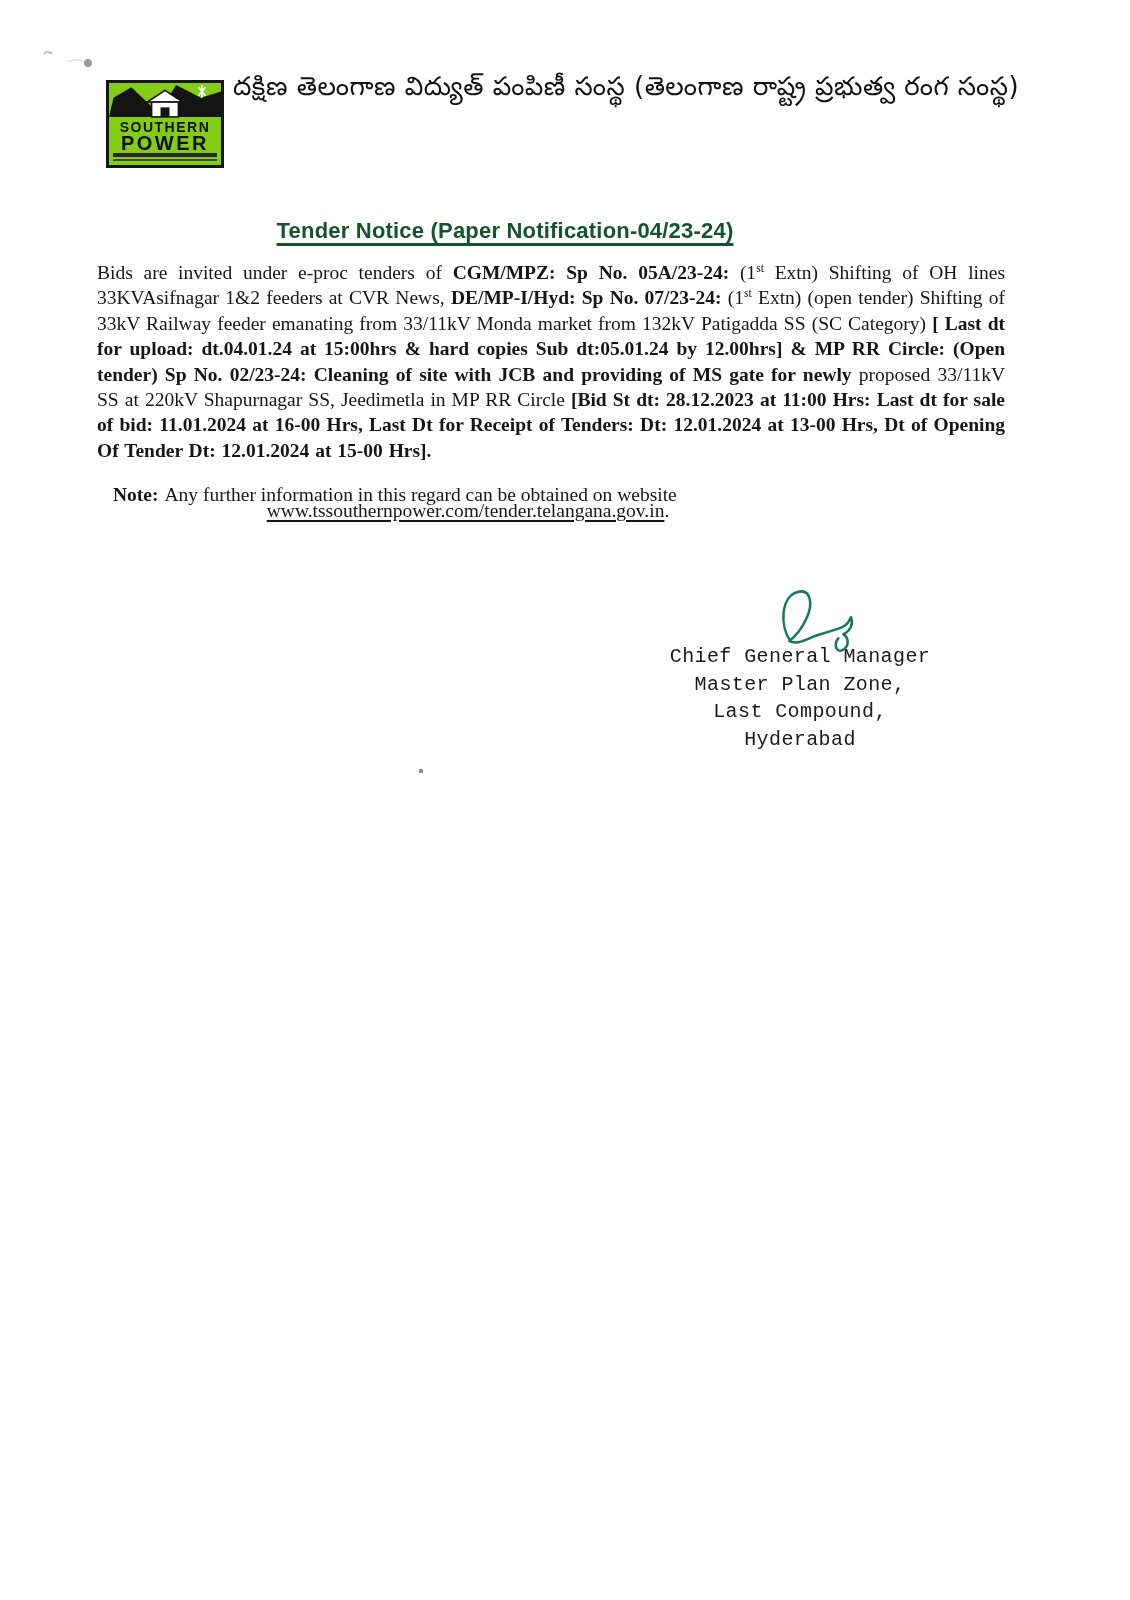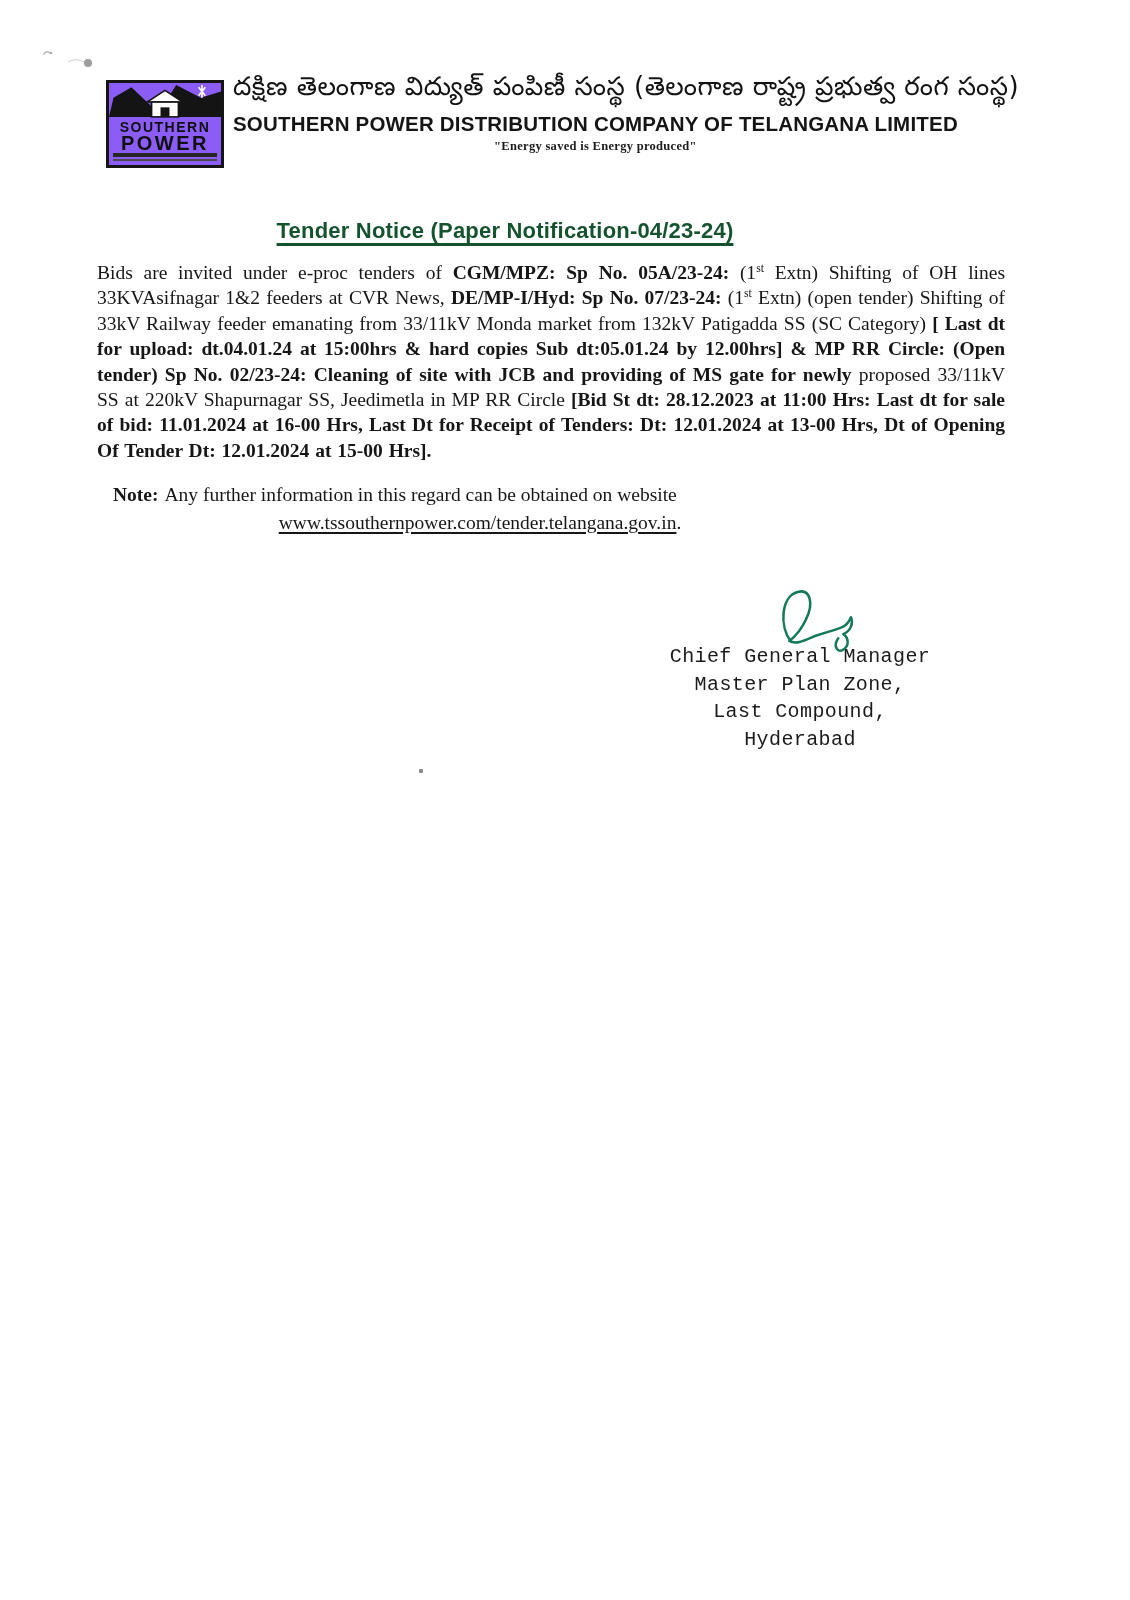--- a/index.html
+++ b/index.html
@@ -9,21 +9,21 @@
     position:relative;overflow:hidden;
   }
   .page{position:absolute;inset:0;}
 
   
   .smudge{position:absolute;left:38px;top:46px;width:70px;height:26px;opacity:.55;}
 
   
   .logo{
     position:absolute;left:106px;top:80px;width:118px;height:88px;
-    border:3px solid #151515;background:#8b5cf6;box-sizing:border-box;
+    border:3px solid #151515;background:#84cc16;box-sizing:border-box;
     display:flex;flex-direction:column;align-items:center;overflow:hidden;
   }
   .logo-art{width:100%;height:36px;display:block;}
   .logo-w1{
     font-family:"Liberation Sans",sans-serif;font-weight:700;font-size:14px;
     letter-spacing:1.5px;color:#101010;line-height:15px;margin-top:1px;
   }
   .logo-w2{
     font-family:"Liberation Sans",sans-serif;font-weight:800;font-size:20px;
     letter-spacing:2.5px;color:#101010;line-height:16px;
@@ -64,21 +64,21 @@
   .body-par .b{font-weight:700;}
   .body-par sup{font-size:.6em;line-height:0;}
 
   .note{
     position:absolute;left:97px;top:468px;width:908px;margin:16px;
     font-size:19.5px;color:#161616;
   }
   .note-label{font-weight:600;margin-right:6px;}
 
   .website{
-    position:absolute;left:97px;top:500px;width:742px;margin:12px;
+    position:absolute;left:97px;top:500px;width:742px;margin:0;
     text-align:center;font-size:19.5px;color:#161616;
   }
   .website .url{
     text-decoration:underline;text-underline-offset:3px;text-decoration-thickness:1.5px;
     cursor:pointer;
   }
 
   
   .sig-block{position:absolute;left:640px;top:586px;width:320px;text-align:center;}
   .sig-ink{
@@ -127,24 +127,20 @@
       <path d="M80 4 l6 8 M86 4 l-6 8 M83 2 v12" stroke="#fff" stroke-width="1.4"></path>
     </svg>
     <div class="logo-w1">SOUTHERN</div>
     <div class="logo-w2">POWER</div>
     <div class="logo-bar"></div>
     <div class="logo-bar thin"></div>
   </div>
 
   <div class="header-text">
     <div class="telugu">దక్షిణ తెలంగాణ విద్యుత్ పంపిణీ సంస్థ (తెలంగాణ రాష్ట్ర ప్రభుత్వ రంగ సంస్థ)</div>
-    <span class="eng-block">
-      <div class="company">SOUTHERN POWER DISTRIBUTION COMPANY OF TELANGANA LIMITED</div>
-      <div class="tagline">"Energy saved is Energy produced"</div>
-    </span>
   </div>
 
   <h1 class="title">Tender Notice (Paper Notification-04/23-24)</h1>
 
   <p class="body-par"><span>Bids are invited under e-proc tenders of </span><span class="b">CGM/MPZ: Sp No. 05A/23-24: </span><span>(1</span><sup>st</sup><span> Extn) Shifting of OH lines 33KVAsifnagar 1&amp;2 feeders at CVR News,  </span><span class="b">DE/MP-I/Hyd: Sp No. 07/23-24: </span><span>(1</span><sup>st</sup><span> Extn) (open tender) Shifting of 33kV Railway feeder emanating from 33/11kV Monda market from 132kV Patigadda SS (SC Category)  </span><span class="b">[ Last dt for upload: dt.04.01.24 at 15:00hrs &amp; hard copies Sub dt:05.01.24 by 12.00hrs]  &amp; MP RR Circle: (Open tender) Sp No. 02/23-24: Cleaning of site with JCB and providing of MS gate for newly </span><span>proposed 33/11kV SS at 220kV Shapurnagar  SS, Jeedimetla in MP RR Circle  </span><span class="b">[Bid St dt: 28.12.2023 at 11:00 Hrs: Last dt for sale of bid:  11.01.2024 at 16-00 Hrs, Last Dt for Receipt of Tenders: Dt: 12.01.2024 at 13-00 Hrs, Dt of Opening Of Tender Dt: 12.01.2024 at 15-00 Hrs].</span></p>
 
   <p class="note"><span class="note-label">Note:</span><span>Any further information in this regard can be obtained on website</span></p>
 
   <p class="website"><span class="url">www.tssouthernpower.com/tender.telangana.gov.in</span><span>.</span></p>
 

